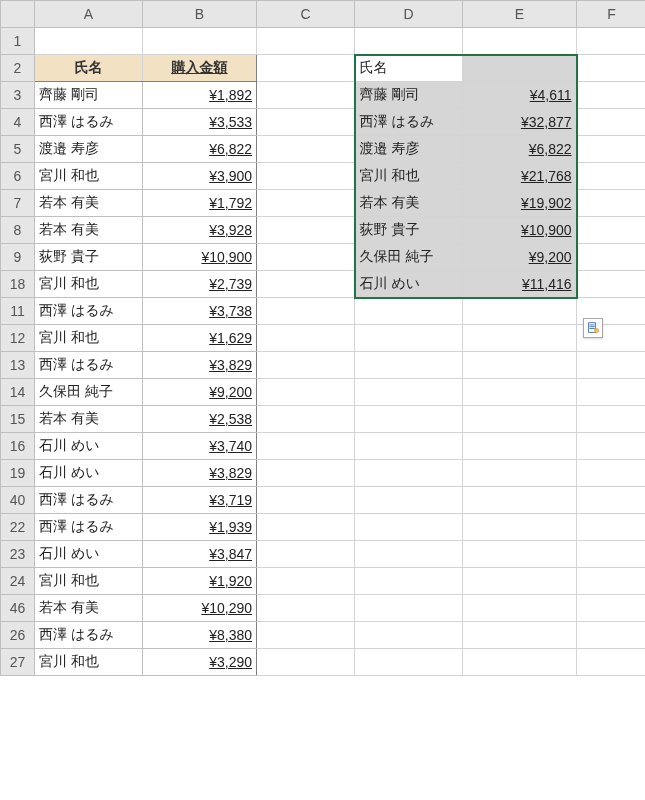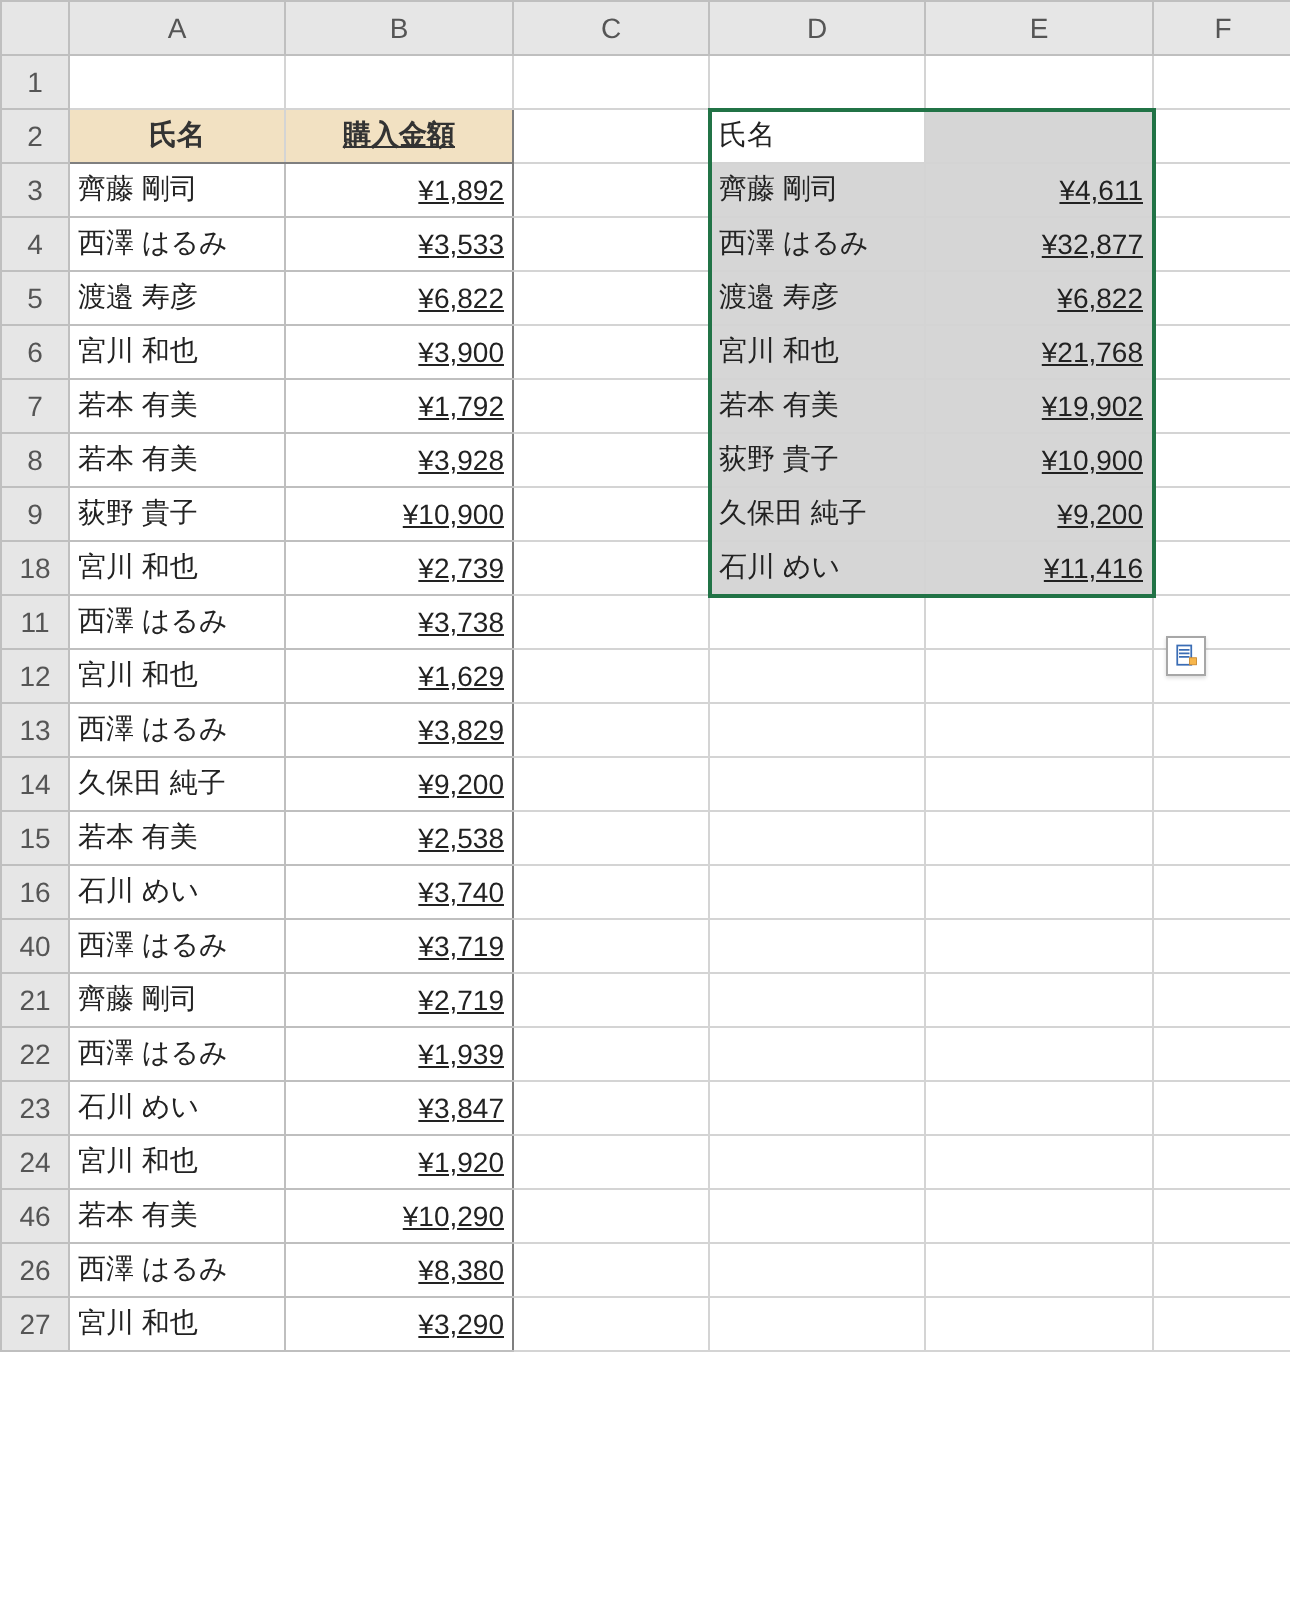--- a/index.html
+++ b/index.html
@@ -260,32 +260,32 @@
         <tr>
           <th class="rowhdr">16</th>
           <td class="tblAB-cell name leftedge">石川 めい</td>
           <td class="tblAB-cell amount rightedge">¥3,740</td>
           <td></td>
           <td></td>
           <td></td>
           <td></td>
         </tr>
         <tr>
+          <th class="rowhdr">19</th>
+          <td class="tblAB-cell name leftedge">石川 めい</td>
+          <td class="tblAB-cell amount rightedge">¥3,829</td>
+          <td></td>
+          <td></td>
+          <td></td>
+          <td></td>
+        </tr>
+        <tr>
           <th class="rowhdr">40</th>
           <td class="tblAB-cell name leftedge">西澤 はるみ</td>
           <td class="tblAB-cell amount rightedge">¥3,719</td>
-          <td></td>
-          <td></td>
-          <td></td>
-          <td></td>
-        </tr>
-        <tr>
-          <th class="rowhdr">21</th>
-          <td class="tblAB-cell name leftedge">齊藤 剛司</td>
-          <td class="tblAB-cell amount rightedge">¥2,719</td>
           <td></td>
           <td></td>
           <td></td>
           <td></td>
         </tr>
         <tr>
           <th class="rowhdr">22</th>
           <td class="tblAB-cell name leftedge">西澤 はるみ</td>
           <td class="tblAB-cell amount rightedge">¥1,939</td>
           <td></td>

